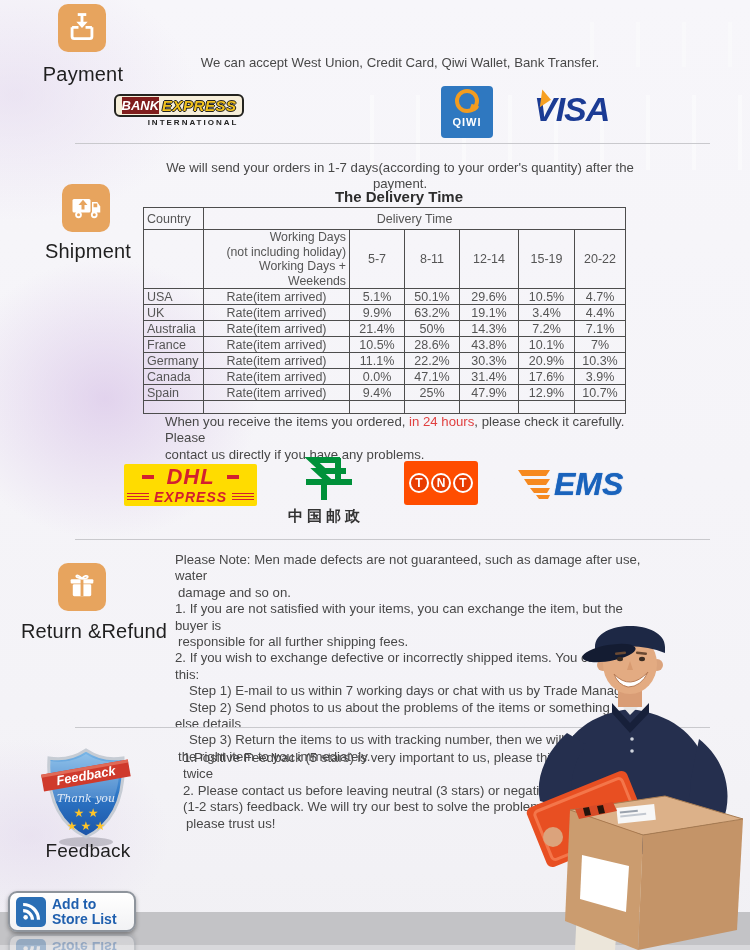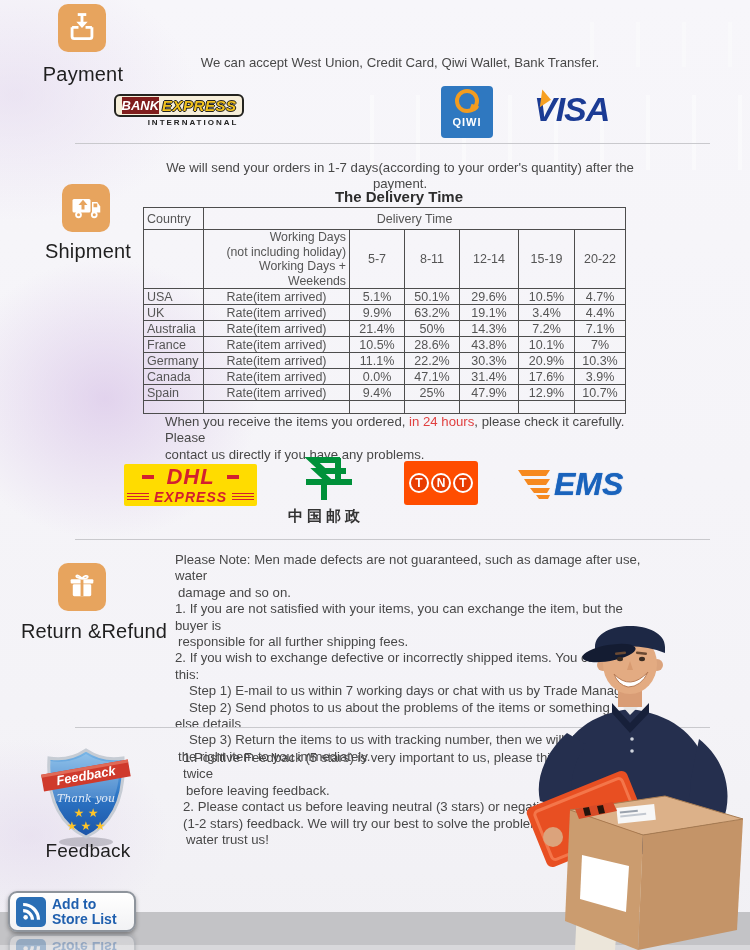--- a/index.html
+++ b/index.html
@@ -333,24 +333,23 @@
       </g>
       <text x="46" y="56" text-anchor="middle" font-size="11" font-style="italic" fill="#dfe9f6" font-family="DejaVu Serif, serif">Thank you</text>
       <text x="46" y="71" text-anchor="middle" font-size="12" fill="#ffc428">★ ★</text>
       <text x="46" y="84" text-anchor="middle" font-size="12" fill="#ffc428">★ ★ ★</text>
     </svg>
   </div>
   <div class="abs sec-label" style="left:38px;top:840px;width:100px;font-size:19px;">Feedback</div>
 
   <div class="abs body-text" style="left:183px;top:750px;width:410px;">
     <span class="tline">1.Positive Feedback (5 stars) is very important to us, please think twice</span>
-    <span class="tline ind-wrap">before leaving feedback.</span>
     <span class="tline">2. Please contact us before leaving neutral (3 stars) or negative</span>
     <span class="tline">(1-2 stars) feedback. We will try our best to solve the problems and</span>
-    <span class="tline ind-wrap">water trust us!</span>
+    <span class="tline ind-wrap">please trust us!</span>
   </div>
 
   <div class="abs floor" style="top:912px;height:33px;"></div>
   <div class="abs floor2" style="top:945px;height:5px;"></div>
 
   <svg class="abs" style="left:525px;top:603px;z-index:3;" width="225" height="347" viewBox="0 0 225 347">
 
     <path d="M55,240 L98,242 L90,347 L50,347 Z" fill="#ece6da"></path>
     <path d="M98,242 L128,246 L122,300 L94,300 Z" fill="#e2dccf"></path>
 

